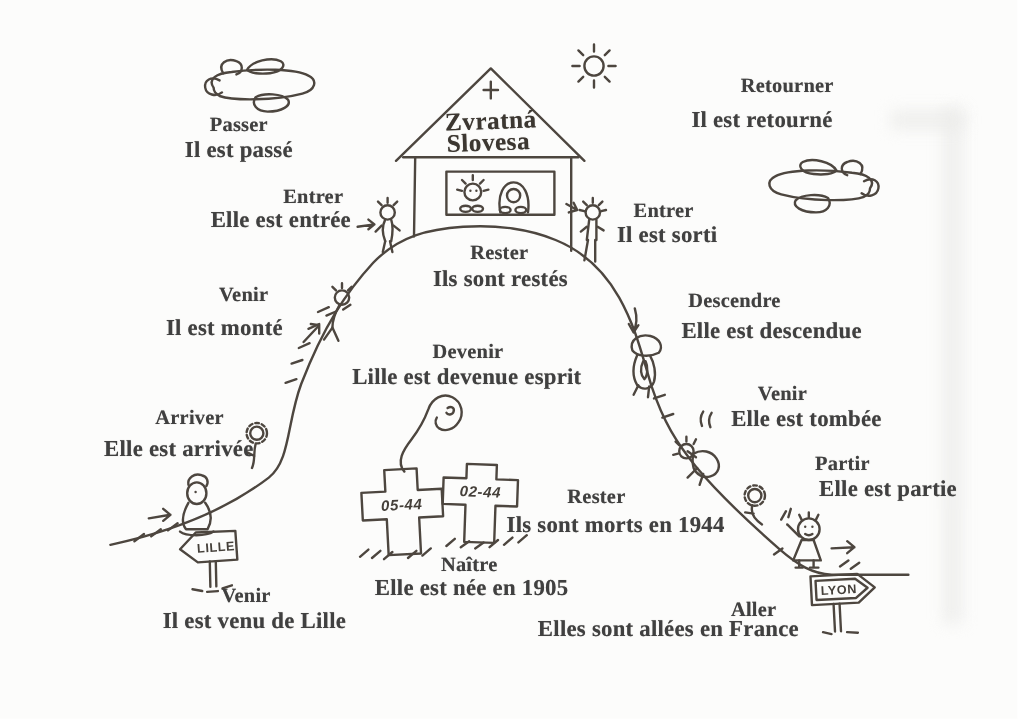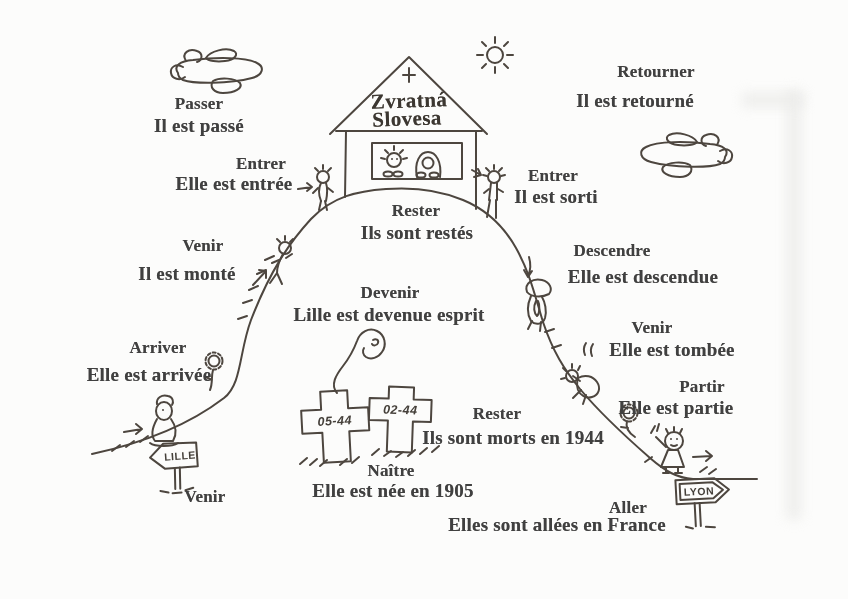--- a/index.html
+++ b/index.html
@@ -190,34 +190,35 @@
 
   <div class="label inf" style="left:199px;top:104px">Passer</div>
   <div class="label ex" style="left:199px;top:126px">Il est passé</div>
   <div class="label inf" style="left:261px;top:164px">Entrer</div>
   <div class="label ex" style="left:234px;top:184px">Elle est entrée</div>
   <div class="label inf" style="left:203px;top:246px">Venir</div>
   <div class="label ex" style="left:187px;top:274px">Il est monté</div>
   <div class="label inf" style="left:158px;top:348px">Arriver</div>
   <div class="label ex" style="left:149px;top:375px">Elle est arrivée</div>
   <div class="label inf" style="left:205px;top:497px">Venir</div>
+  <div class="label ex" style="left:212px;top:518px">Il est venu de Lille</div>
   <div class="label inf" style="left:416px;top:211px">Rester</div>
   <div class="label ex" style="left:417px;top:233px">Ils sont restés</div>
   <div class="label inf" style="left:390px;top:293px">Devenir</div>
   <div class="label ex" style="left:389px;top:315px">Lille est devenue esprit</div>
   <div class="label inf" style="left:497px;top:414px">Rester</div>
   <div class="label ex" style="left:513px;top:438px">Ils sont morts en 1944</div>
   <div class="label inf" style="left:391px;top:471px">Naître</div>
   <div class="label ex" style="left:393px;top:491px">Elle est née en 1905</div>
   <div class="label inf" style="left:656px;top:72px">Retourner</div>
   <div class="label ex" style="left:635px;top:101px">Il est retourné</div>
   <div class="label inf" style="left:553px;top:176px">Entrer</div>
   <div class="label ex" style="left:556px;top:197px">Il est sorti</div>
   <div class="label inf" style="left:612px;top:251px">Descendre</div>
   <div class="label ex" style="left:643px;top:277px">Elle est descendue</div>
   <div class="label inf" style="left:652px;top:328px">Venir</div>
   <div class="label ex" style="left:672px;top:350px">Elle est tombée</div>
   <div class="label inf" style="left:702px;top:387px">Partir</div>
-  <div class="label ex" style="left:676px;top:408px">Elle est partie</div>
+  <div class="label ex" style="left:740px;top:408px">Elle est partie</div>
   <div class="label inf" style="left:628px;top:508px">Aller</div>
   <div class="label ex" style="left:557px;top:525px">Elles sont allées en France</div>
 
 </div>
 
 </body></html>

